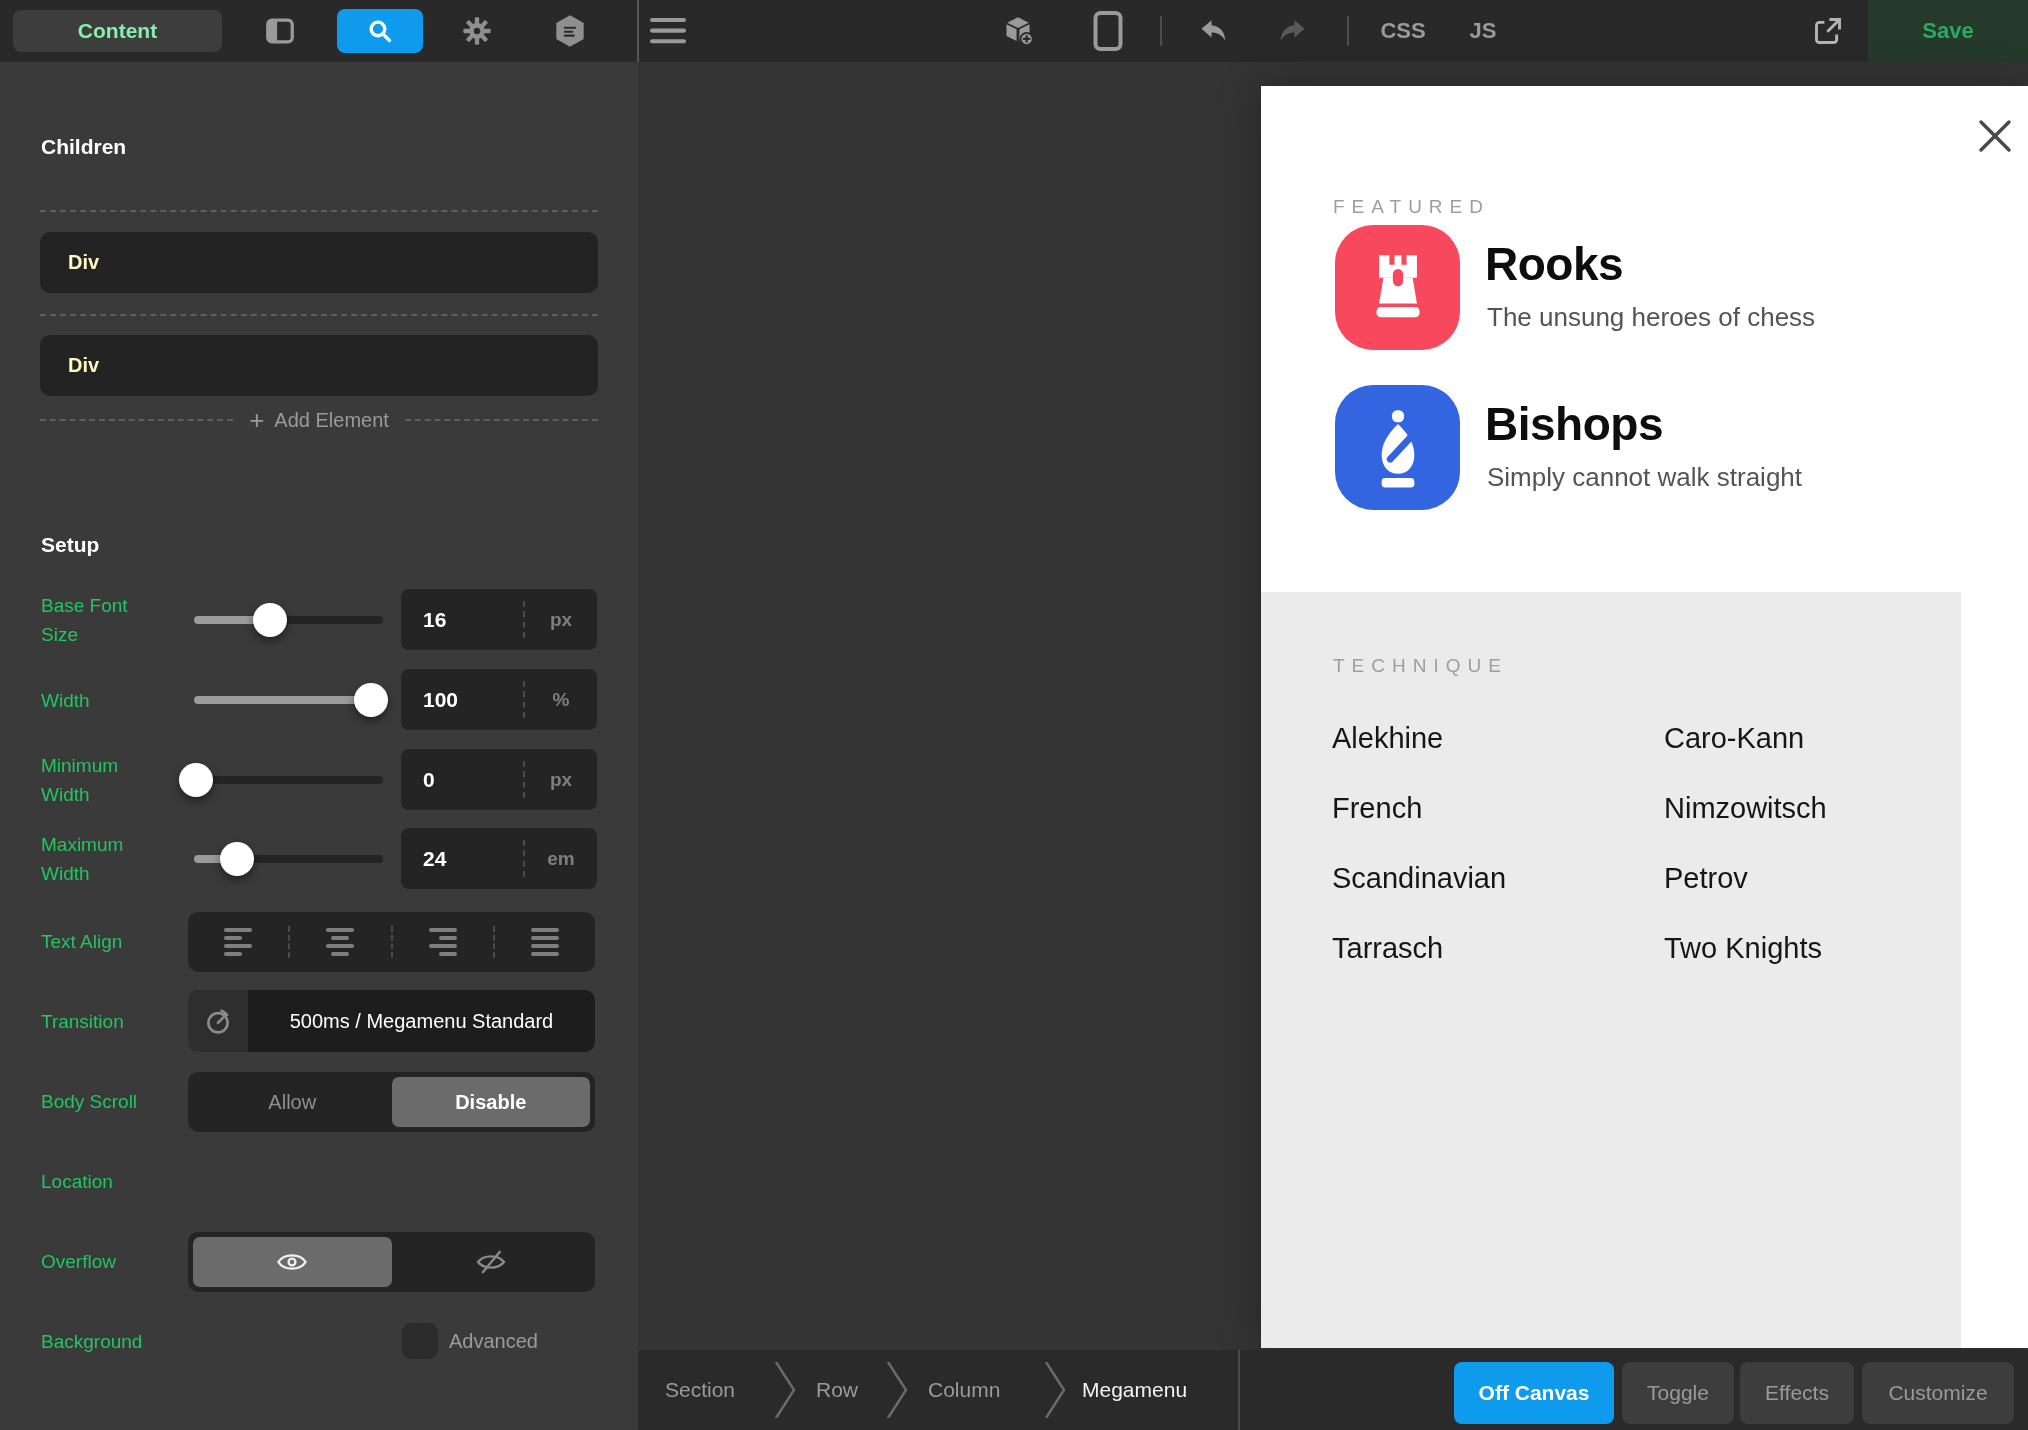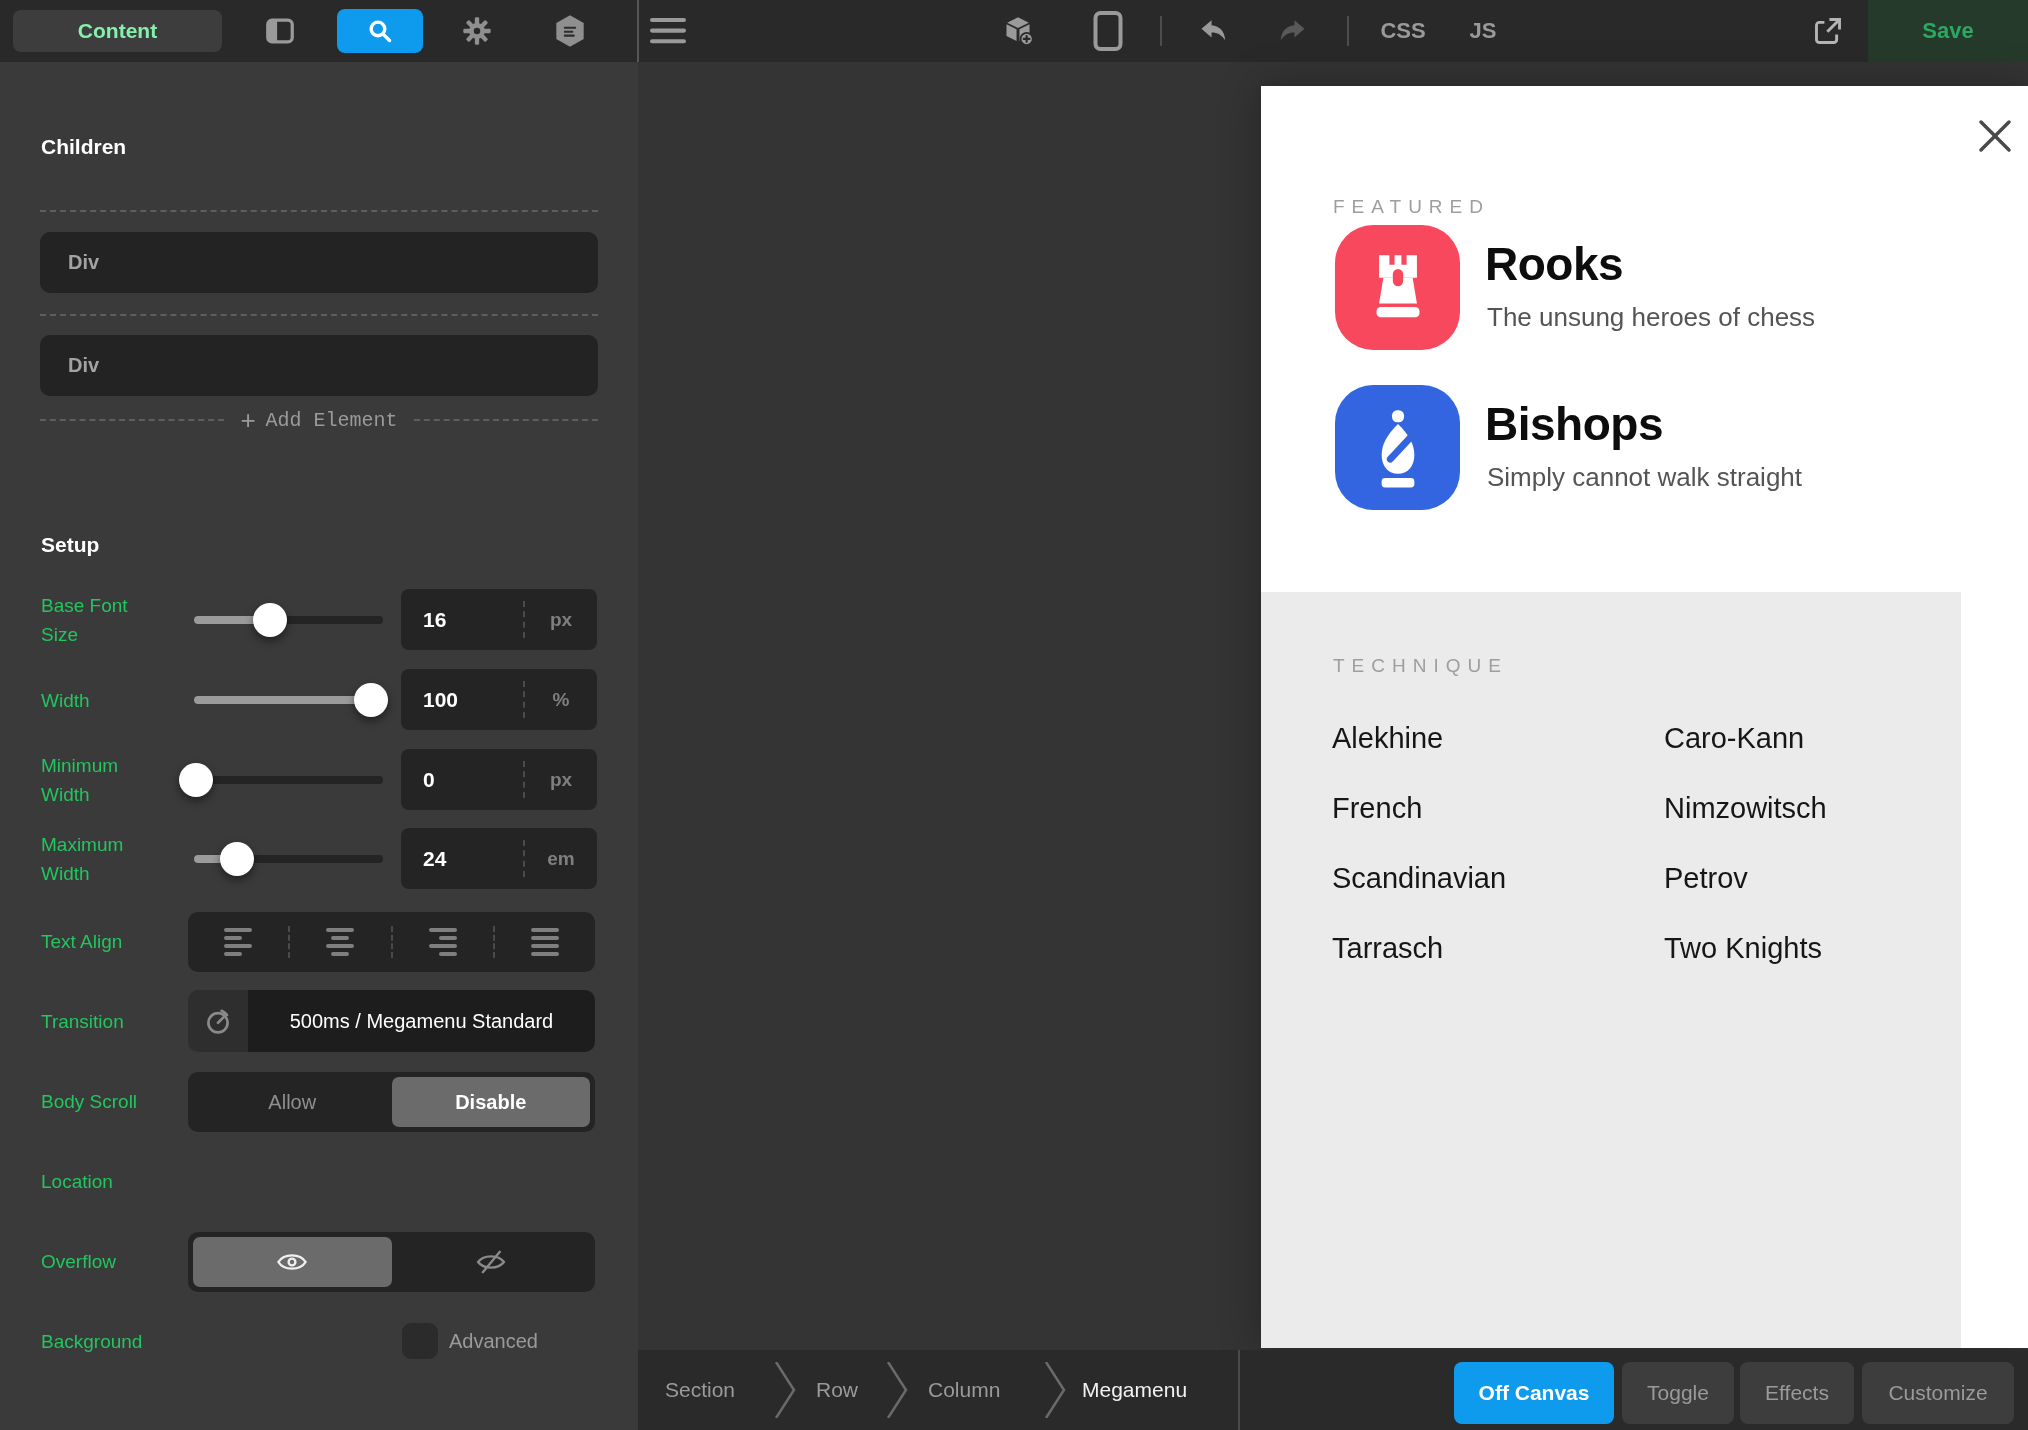--- a/index.html
+++ b/index.html
@@ -19,25 +19,25 @@
     color:#9a9a9a;font-weight:bold;font-size:22px;}
   .save-btn{left:1868px;top:0;width:160px;height:62px;background:#263a2b;display:flex;
     align-items:center;justify-content:center;font-weight:bold;font-size:22px;}
 
   
   #sidebar{left:0;top:62px;width:638px;height:1368px;background:#3a3a3a;}
   .side-heading{left:41px;color:#fff;font-weight:bold;font-size:21px;line-height:30px;}
   .dashline{left:40px;width:558px;border-top:2px dashed #5e5e5e;}
   .div-card{left:40px;width:558px;height:61px;background:#232323;border-radius:10px;
     display:flex;align-items:center;}
-  .div-card span{margin-left:28px;color:#a3a3a3;font-weight:bold;font-size:20px;}
+  .div-card span{margin-left:28px;color:#fef9c3;font-weight:bold;font-size:20px;}
   .add-row{left:40px;width:558px;height:28px;display:flex;align-items:center;color:#9a9a9a;font-size:20px;}
   .add-row .dash{flex:1;border-top:2px dashed #5e5e5e;}
   .add-row .plus{margin:0 10px 0 16px;font-size:26px;line-height:26px;}
-  .add-row .lbl{margin-right:16px;font-family:Liberation Mono, monospace;}
+  .add-row .lbl{margin-right:16px;}
 
   .f-label{left:41px;color:#22c55e;font-size:19px;line-height:29px;}
   .slider-track{left:194px;width:189px;height:8px;border-radius:4px;background:#242424;}
   .slider-fill{position:absolute;left:0;top:0;height:8px;border-radius:4px;background:#9b9b9b;}
   .slider-knob{width:34px;height:34px;border-radius:50%;background:#fff;box-shadow:0 4px 8px rgba(0,0,0,.45);}
   .value-box{left:401px;width:196px;height:61px;background:#242424;border-radius:8px;}
   .value-box .val{position:absolute;left:22px;top:0;height:61px;display:flex;align-items:center;
     color:#fff;font-weight:bold;font-size:21px;}
   .value-box .vdash{position:absolute;left:122px;top:12px;bottom:12px;border-left:2px dashed #4a4a4a;}
   .value-box .unit{position:absolute;right:0;top:0;width:72px;height:61px;display:flex;align-items:center;

